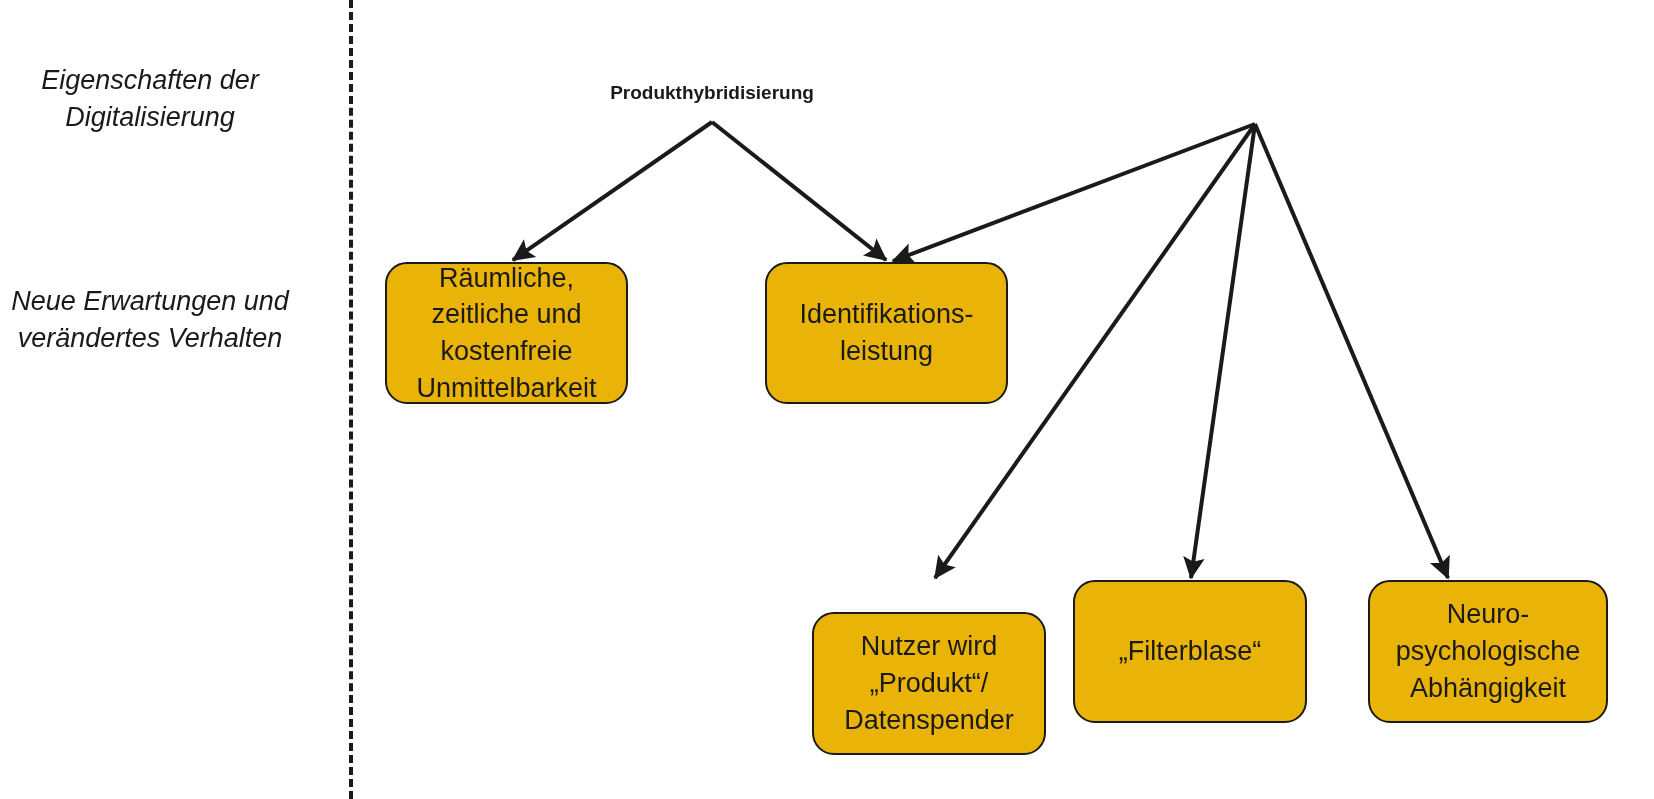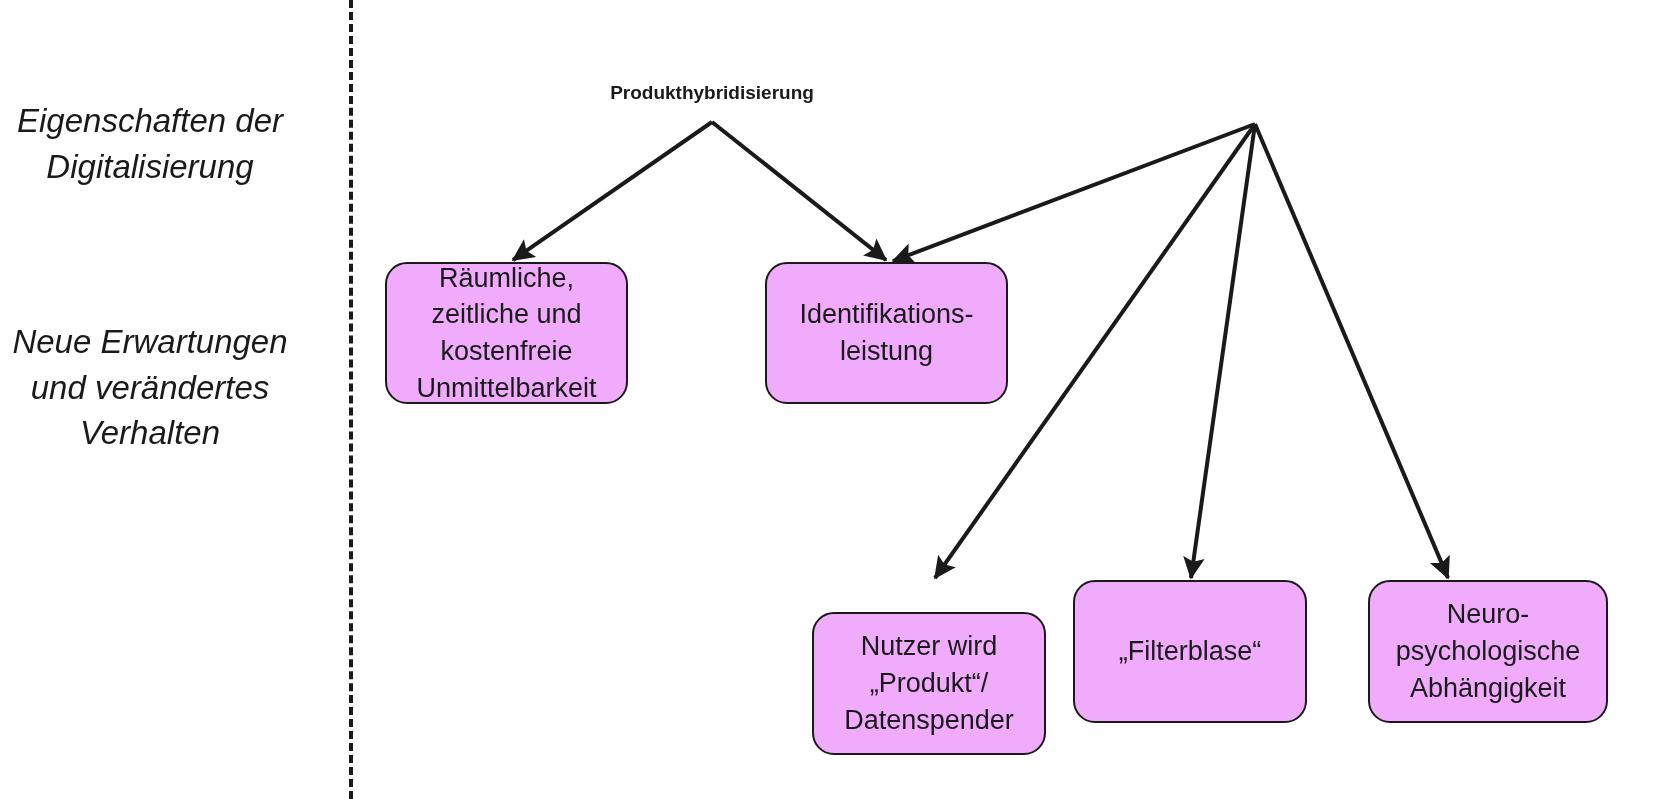--- a/index.html
+++ b/index.html
@@ -22,42 +22,41 @@
     position: absolute;
     left: 0;
     top: 0;
     width: 1654px;
     height: 799px;
     pointer-events: none;
   }
   .row-label {
     position: absolute;
     font-style: italic;
-    font-size: 33px;
+    font-size: 27px;
     line-height: 1.38;
     text-align: center;
     color: #1a1a1a;
     width: 300px;
     left: 0;
-    margin-top: 36px;
   }
   .hub-label {
     position: absolute;
     font-weight: bold;
     font-size: 19px;
     color: #1a1a1a;
     white-space: nowrap;
     text-align: center;
   }
   .node-box {
     position: absolute;
     box-sizing: border-box;
     border: 2px solid #1a1a1a;
     border-radius: 22px;
-    background: #f0abfc;
+    background: #eab308;
     display: flex;
     align-items: center;
     justify-content: center;
     text-align: center;
     font-size: 27px;
     line-height: 1.36;
     color: #1a1a1a;
     padding: 4px 8px;
   }
   .node-text {

